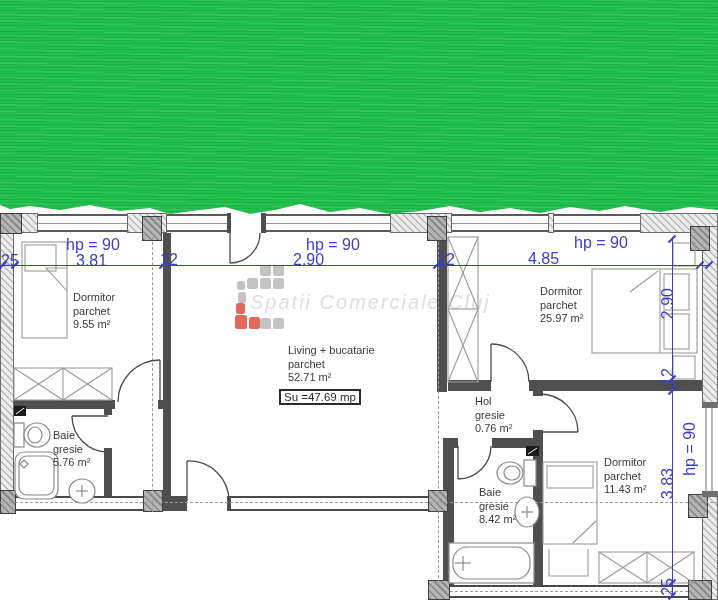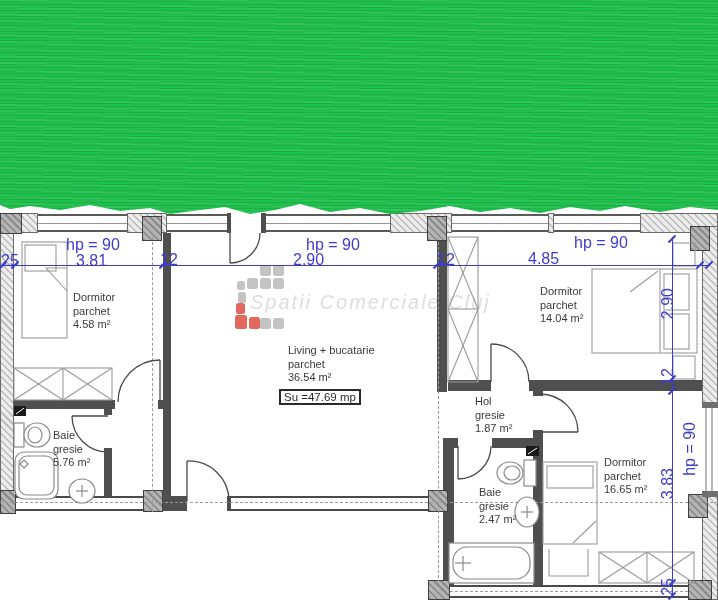--- a/index.html
+++ b/index.html
@@ -226,48 +226,48 @@
   <div class="abs dimlbl" style="left:574px;top:234px;">hp = 90</div>
   <div class="abs dimlbl dimlblV" style="left:659px;top:288px;">2.90</div>
   <div class="abs dimlbl dimlblV" style="left:659px;top:368px;">12</div>
   <div class="abs dimlbl dimlblV" style="left:659px;top:468px;">3.83</div>
   <div class="abs dimlbl dimlblV" style="left:659px;top:578px;">25</div>
   <div class="abs dimlbl dimlblV" style="left:681px;top:422px;">hp = 90</div>
 
   <div class="abs roomlbl" style="left:73px;top:291px;">
     <div>Dormitor</div>
     <div>parchet</div>
-    <div>4.58 m²</div>
+    <div>9.55 m²</div>
   </div>
   <div class="abs roomlbl" style="left:288px;top:344px;">
     <div>Living + bucatarie</div>
     <div>parchet</div>
-    <div>36.54 m²</div>
+    <div>52.71 m²</div>
   </div>
   <div class="abs subox" style="left:279px;top:389px;">Su =47.69 mp</div>
   <div class="abs roomlbl" style="left:540px;top:285px;">
     <div>Dormitor</div>
     <div>parchet</div>
-    <div>14.04 m²</div>
+    <div>25.97 m²</div>
   </div>
   <div class="abs roomlbl" style="left:475px;top:395px;">
     <div>Hol</div>
     <div>gresie</div>
-    <div>1.87 m²</div>
+    <div>0.76 m²</div>
   </div>
   <div class="abs roomlbl" style="left:53px;top:429px;">
     <div>Baie</div>
     <div>gresie</div>
     <div>5.76 m²</div>
   </div>
   <div class="abs roomlbl" style="left:479px;top:486px;">
     <div>Baie</div>
     <div>gresie</div>
-    <div>2.47 m²</div>
+    <div>8.42 m²</div>
   </div>
   <div class="abs roomlbl" style="left:604px;top:456px;">
     <div>Dormitor</div>
     <div>parchet</div>
-    <div>16.65 m²</div>
+    <div>11.43 m²</div>
   </div>
 
   <div class="abs redact"></div>
 </div>
 
 </body></html>

